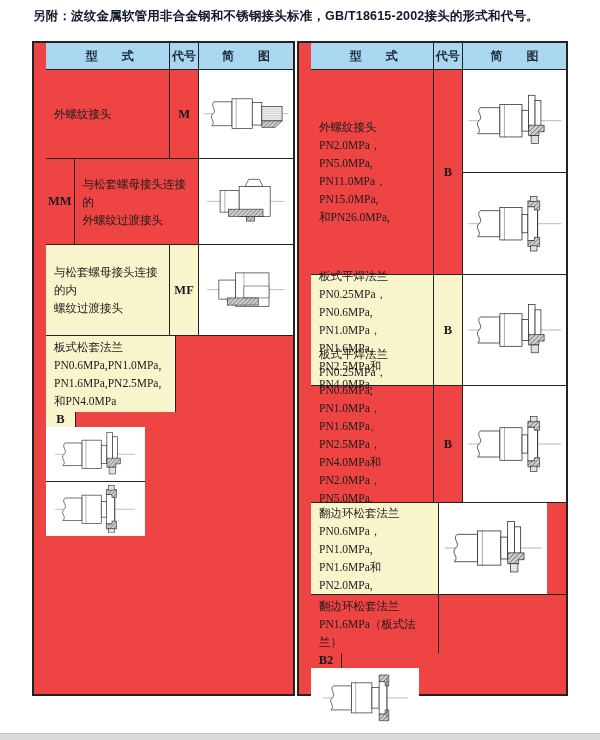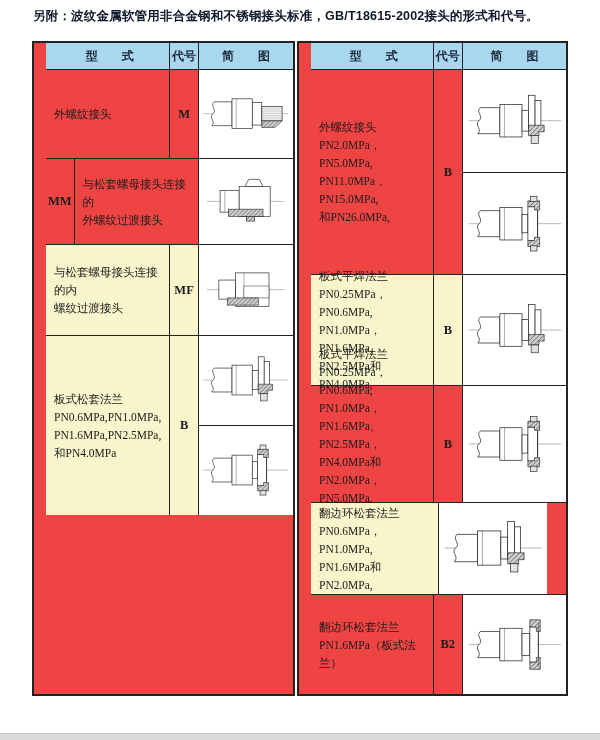--- a/index.html
+++ b/index.html
@@ -21,21 +21,21 @@
   .title{
     position:absolute;left:33px;top:8px;width:540px;
     font-family:"Liberation Sans","DejaVu Sans",sans-serif;
     font-weight:bold;font-size:12.5px;color:#0f172a;letter-spacing:.2px;
   }
   .tables{position:absolute;left:32px;top:41px;display:flex;}
   .tbl{border:2px solid var(--border);background:#ef4444;padding-left:12px;}
   .tbl-left{width:263px;margin-right:2px;}
   .tbl-right{width:271px;}
   .row{display:flex;border-bottom:1px solid var(--border);}
-  .row:last-child{border-bottom:none;}
+  .row:last-child{border-bottom:none;flex-direction:column;}
   .cell{border-right:1px solid var(--border);height:100%;}
   .cell:last-child{border-right:none;}
   .tbl-left  .c-type{width:130px;}
   .tbl-left  .c-code{width:30px;}
   .tbl-left  .c-diag{width:99px;}
   .tbl-right .c-type{width:128px;}
   .tbl-right .c-code{width:31px;}
   .tbl-right .c-diag{width:108px;}
   .hdr{height:27px;background:var(--header-bg);}
   .hdr .cell{

